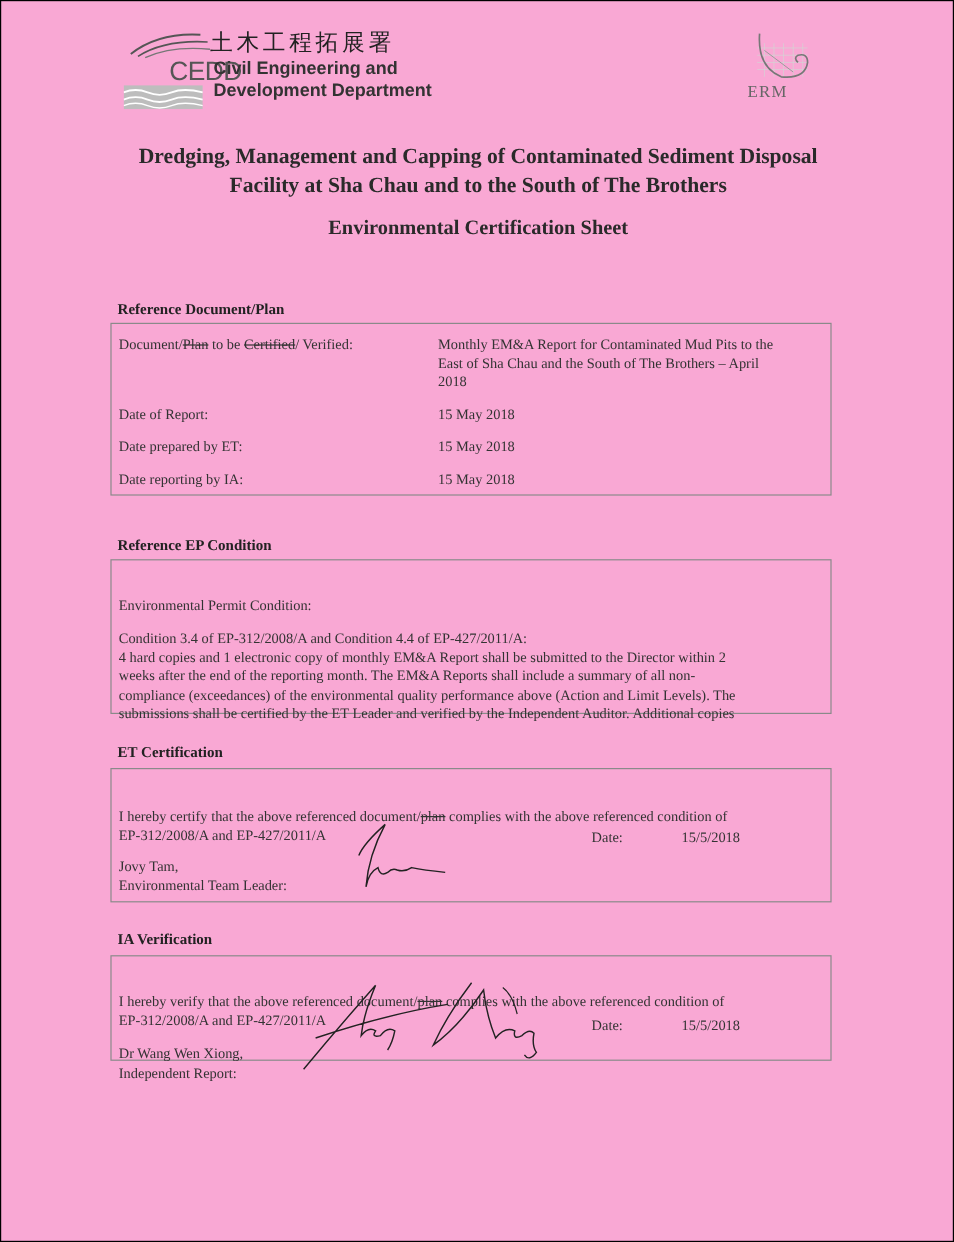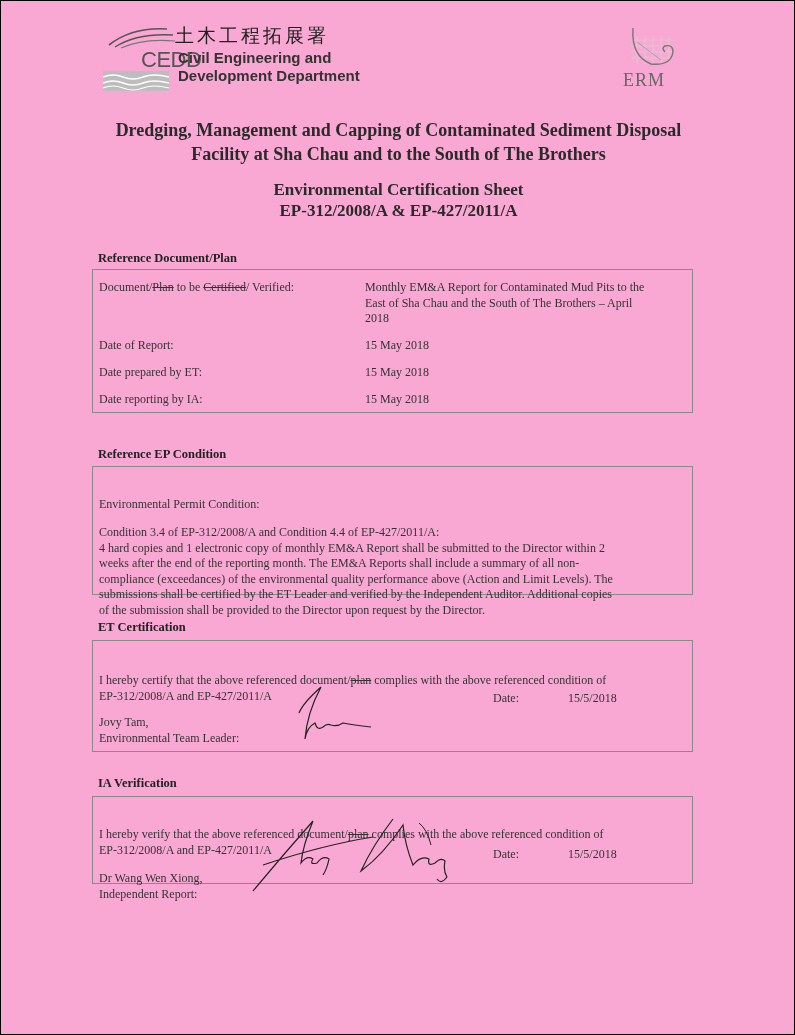--- a/index.html
+++ b/index.html
@@ -11,21 +11,21 @@
   }
   .abs { position: absolute; }
   
   .cedd-logo { left: 100px; top: 22px; width: 270px; height: 72px; }
   .cedd-chinese { position: absolute; left: 74px; top: 0px; font-family: "DejaVu Sans", sans-serif; font-size: 19px; letter-spacing: 3px; color: #222; }
   .cedd-abbr { position: absolute; left: 4px; top: 24px; font-family: Liberation Sans, sans-serif; font-size: 22px; color: #555; letter-spacing: -0.5px; margin-left: 36px; }
   .cedd-name { position: absolute; left: 77px; top: 26px; font-family: "Liberation Sans", sans-serif; font-weight: bold; font-size: 15px; line-height: 18px; color: #333; }
   .cedd-waves { position: absolute; left: 2px; top: 48px; width: 66px; height: 20px; }
   .cedd-hills { position: absolute; left: 6px; top: 0px; width: 70px; height: 26px; }
   .erm-logo { left: 620px; top: 25px; width: 60px; height: 65px; }
-  .erm-text { position: absolute; left: 2px; top: 44px; font-family: "Liberation Serif", serif; font-size: 18px; color: #666; letter-spacing: 1px; }
+  .erm-text { position: absolute; left: 2px; top: 44px; font-family: "Liberation Serif", serif; font-size: 14px; color: #666; letter-spacing: 1px; }
 
   .title { left: 60px; width: 675px; text-align: center; font-size: 18px; line-height: 24px; font-weight: bold; color: #2a2a2a; }
   .title1 { top: 117px; }
   .subtitle { left: 60px; width: 675px; text-align: center; font-size: 17px; line-height: 21px; font-weight: bold; color: #2a2a2a; }
   .subtitle1 { top: 178px; }
 
   .section-heading { left: 97px; font-size: 12.5px; font-weight: bold; color: #222; }
   .box { left: 91px; width: 601px; border: 1px solid #8a8a8a; box-sizing: border-box; }
   .txt { font-size: 12px; line-height: 15.5px; color: #333; }
 
@@ -79,21 +79,20 @@
     </svg>
     <span class="erm-text">ERM</span>
   </div>
 
   <div class="abs title title1">
     <div>Dredging, Management and Capping of Contaminated Sediment Disposal</div>
     <div>Facility at Sha Chau and to the South of The Brothers</div>
   </div>
   <div class="abs subtitle subtitle1">
     <div>Environmental Certification Sheet</div>
-    <div>EP-312/2008/A &amp; EP-427/2011/A</div>
   </div>
 
   <div class="abs section-heading" style="top:250px;">Reference Document/Plan</div>
   <div class="abs box txt" style="top:268px; height:144px;">
     <div class="row-label" style="top:10px;">
       <span>Document/</span><span class="strike">Plan</span><span> to be </span><span class="strike">Certified</span><span>/ Verified:</span>
     </div>
     <div class="row-value" style="top:10px;">
       <div>Monthly EM&amp;A Report for Contaminated Mud Pits to the</div>
       <div>East of Sha Chau and the South of The Brothers – April</div>
@@ -109,21 +108,20 @@
 
   <div class="abs section-heading" style="top:446px;">Reference EP Condition</div>
   <div class="abs box txt" style="top:465px; height:129px;">
     <div class="para" style="top:6px;">Environmental Permit Condition:</div>
     <div class="para" style="top:34px;">
       <div>Condition 3.4 of EP-312/2008/A and Condition 4.4 of EP-427/2011/A:</div>
       <div>4 hard copies and 1 electronic copy of monthly EM&amp;A Report shall be submitted to the Director within 2</div>
       <div>weeks after the end of the reporting month. The EM&amp;A Reports shall include a summary of all non-</div>
       <div>compliance (exceedances) of the environmental quality performance above (Action and Limit Levels). The</div>
       <div>submissions shall be certified by the ET Leader and verified by the Independent Auditor. Additional copies</div>
-      <div>of the submission shall be provided to the Director upon request by the Director.</div>
     </div>
   </div>
 
   <div class="abs section-heading" style="top:619px;">ET Certification</div>
   <div class="abs box txt" style="top:639px; height:112px;">
     <div class="para" style="top:8px;">
       <div><span>I hereby certify that the above referenced document/</span><span class="strike">plan</span><span> complies with the above referenced condition of</span></div>
       <div>EP-312/2008/A and EP-427/2011/A</div>
     </div>
     <div class="para" style="top:50px; width:200px;">

